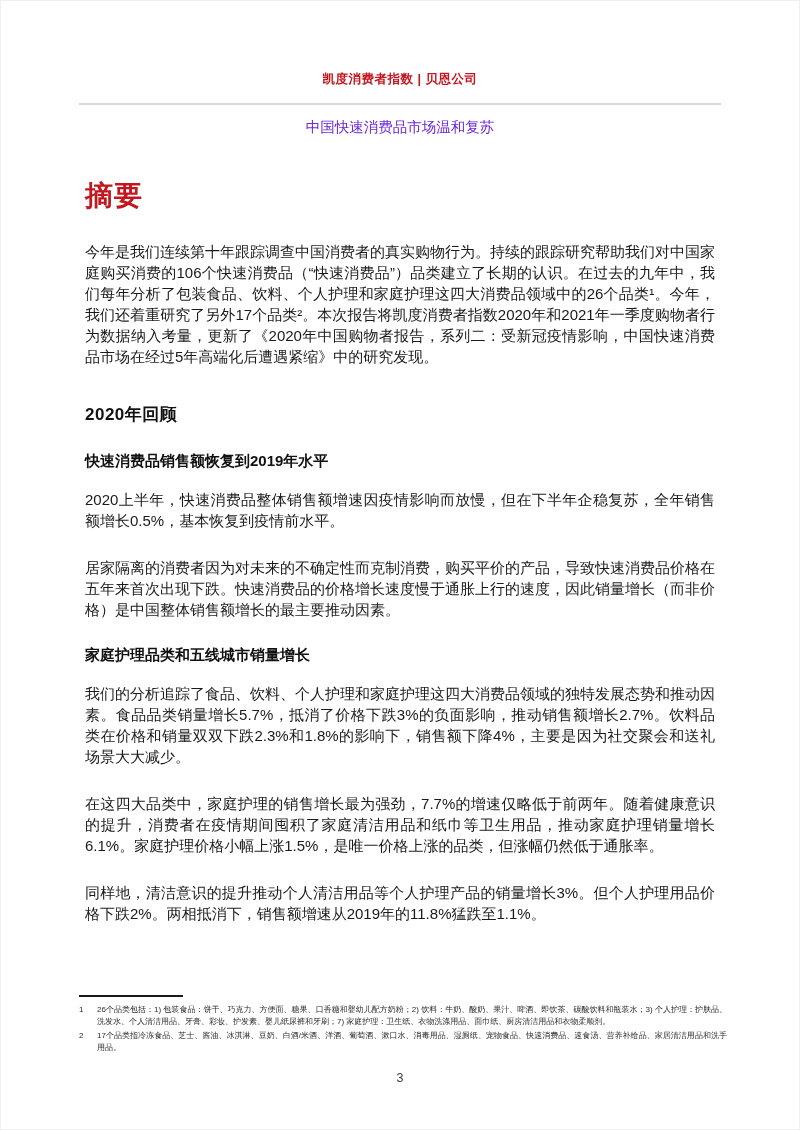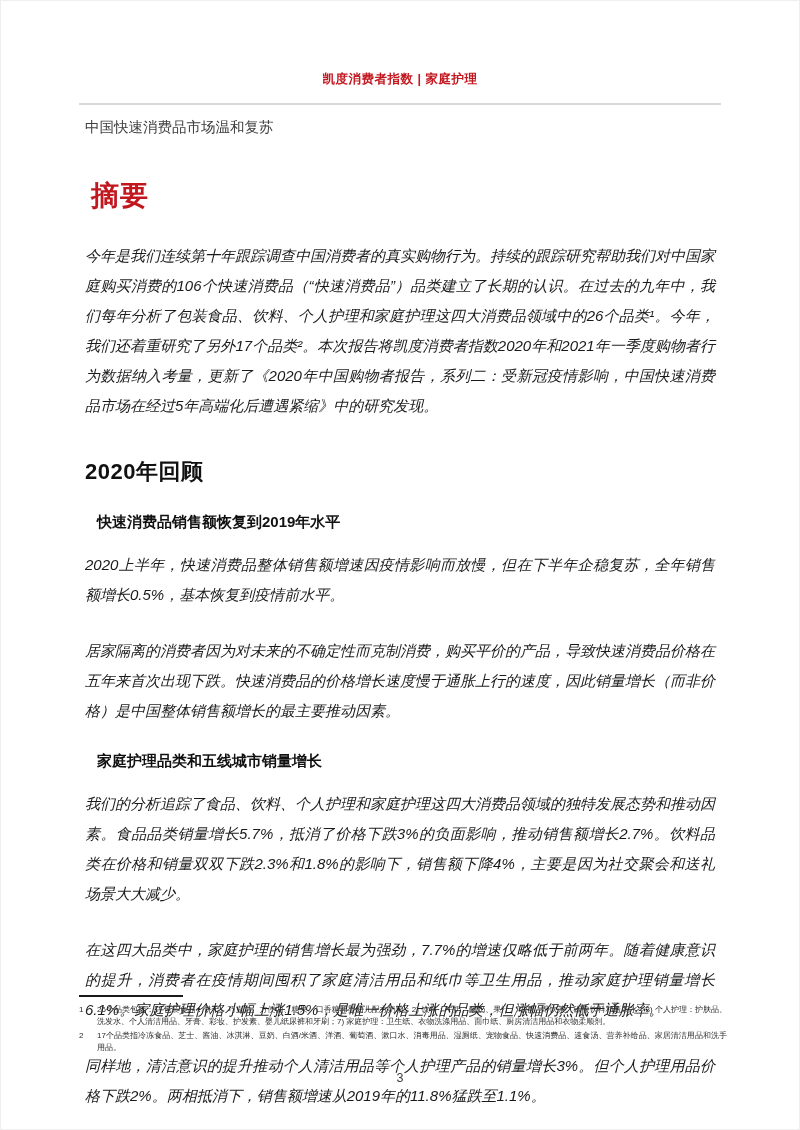--- a/index.html
+++ b/index.html
@@ -24,52 +24,52 @@
     font-weight: bold;
     font-size: 12.5px;
     letter-spacing: 0.5px;
   }
   .header-rule {
     border: none;
     border-top: 2px solid #d8d8d8;
     margin: 15px -6px 0 -6px;
   }
   .doc-title {
+    text-align: center;
     font-size: 14.5px;
     margin-top: 13px;
-    color: #404040;
+    color: #6d28d9;
     font-weight: 500;
   }
 
   h1.summary-heading {
     color: var(--accent, #c2171f);
     font-size: 28px;
     font-weight: bold;
-    margin: 40px 0 26px 6px;
+    margin: 40px 0 26px 0;
     letter-spacing: 1px;
   }
   p.body-para {
     font-size: 15px;
-    line-height: 30px;
+    line-height: 21px;
     text-align: justify;
     margin: 16px 0 26px 0;
-    font-style: italic;
   }
   h2.section-heading {
-    font-size: 22px;
+    font-size: 17px;
     font-weight: bold;
     color: #111111;
     margin: 36px 0 0 0;
     letter-spacing: 0.5px;
   }
   h3.sub-heading {
     font-size: 15px;
     font-weight: bold;
     color: #111111;
-    margin: 26px 0 18px 12px;
+    margin: 26px 0 18px 0;
   }
 
   .footer {
     position: absolute;
     left: 78px;
     right: 72px;
     top: 994px;
   }
   .fn-rule {
     width: 104px;
@@ -97,21 +97,21 @@
     font-size: 12.5px;
     color: #3d3d3d;
   }
 </style>
 </head>
 <body>
 
 <div class="page">
   <div class="content">
     <header>
-      <div class="brand">凯度消费者指数 | 家庭护理</div>
+      <div class="brand">凯度消费者指数 | 贝恩公司</div>
       <hr class="header-rule">
       <div class="doc-title">中国快速消费品市场温和复苏</div>
     </header>
 
     <main>
       <h1 class="summary-heading">摘要</h1>
       <p class="body-para">今年是我们连续第十年跟踪调查中国消费者的真实购物行为。持续的跟踪研究帮助我们对中国家庭购买消费的106个快速消费品（“快速消费品”）品类建立了长期的认识。在过去的九年中，我们每年分析了包装食品、饮料、个人护理和家庭护理这四大消费品领域中的26个品类¹。今年，我们还着重研究了另外17个品类²。本次报告将凯度消费者指数2020年和2021年一季度购物者行为数据纳入考量，更新了《2020年中国购物者报告，系列二：受新冠疫情影响，中国快速消费品市场在经过5年高端化后遭遇紧缩》中的研究发现。</p>
 
       <h2 class="section-heading">2020年回顾</h2>
 

